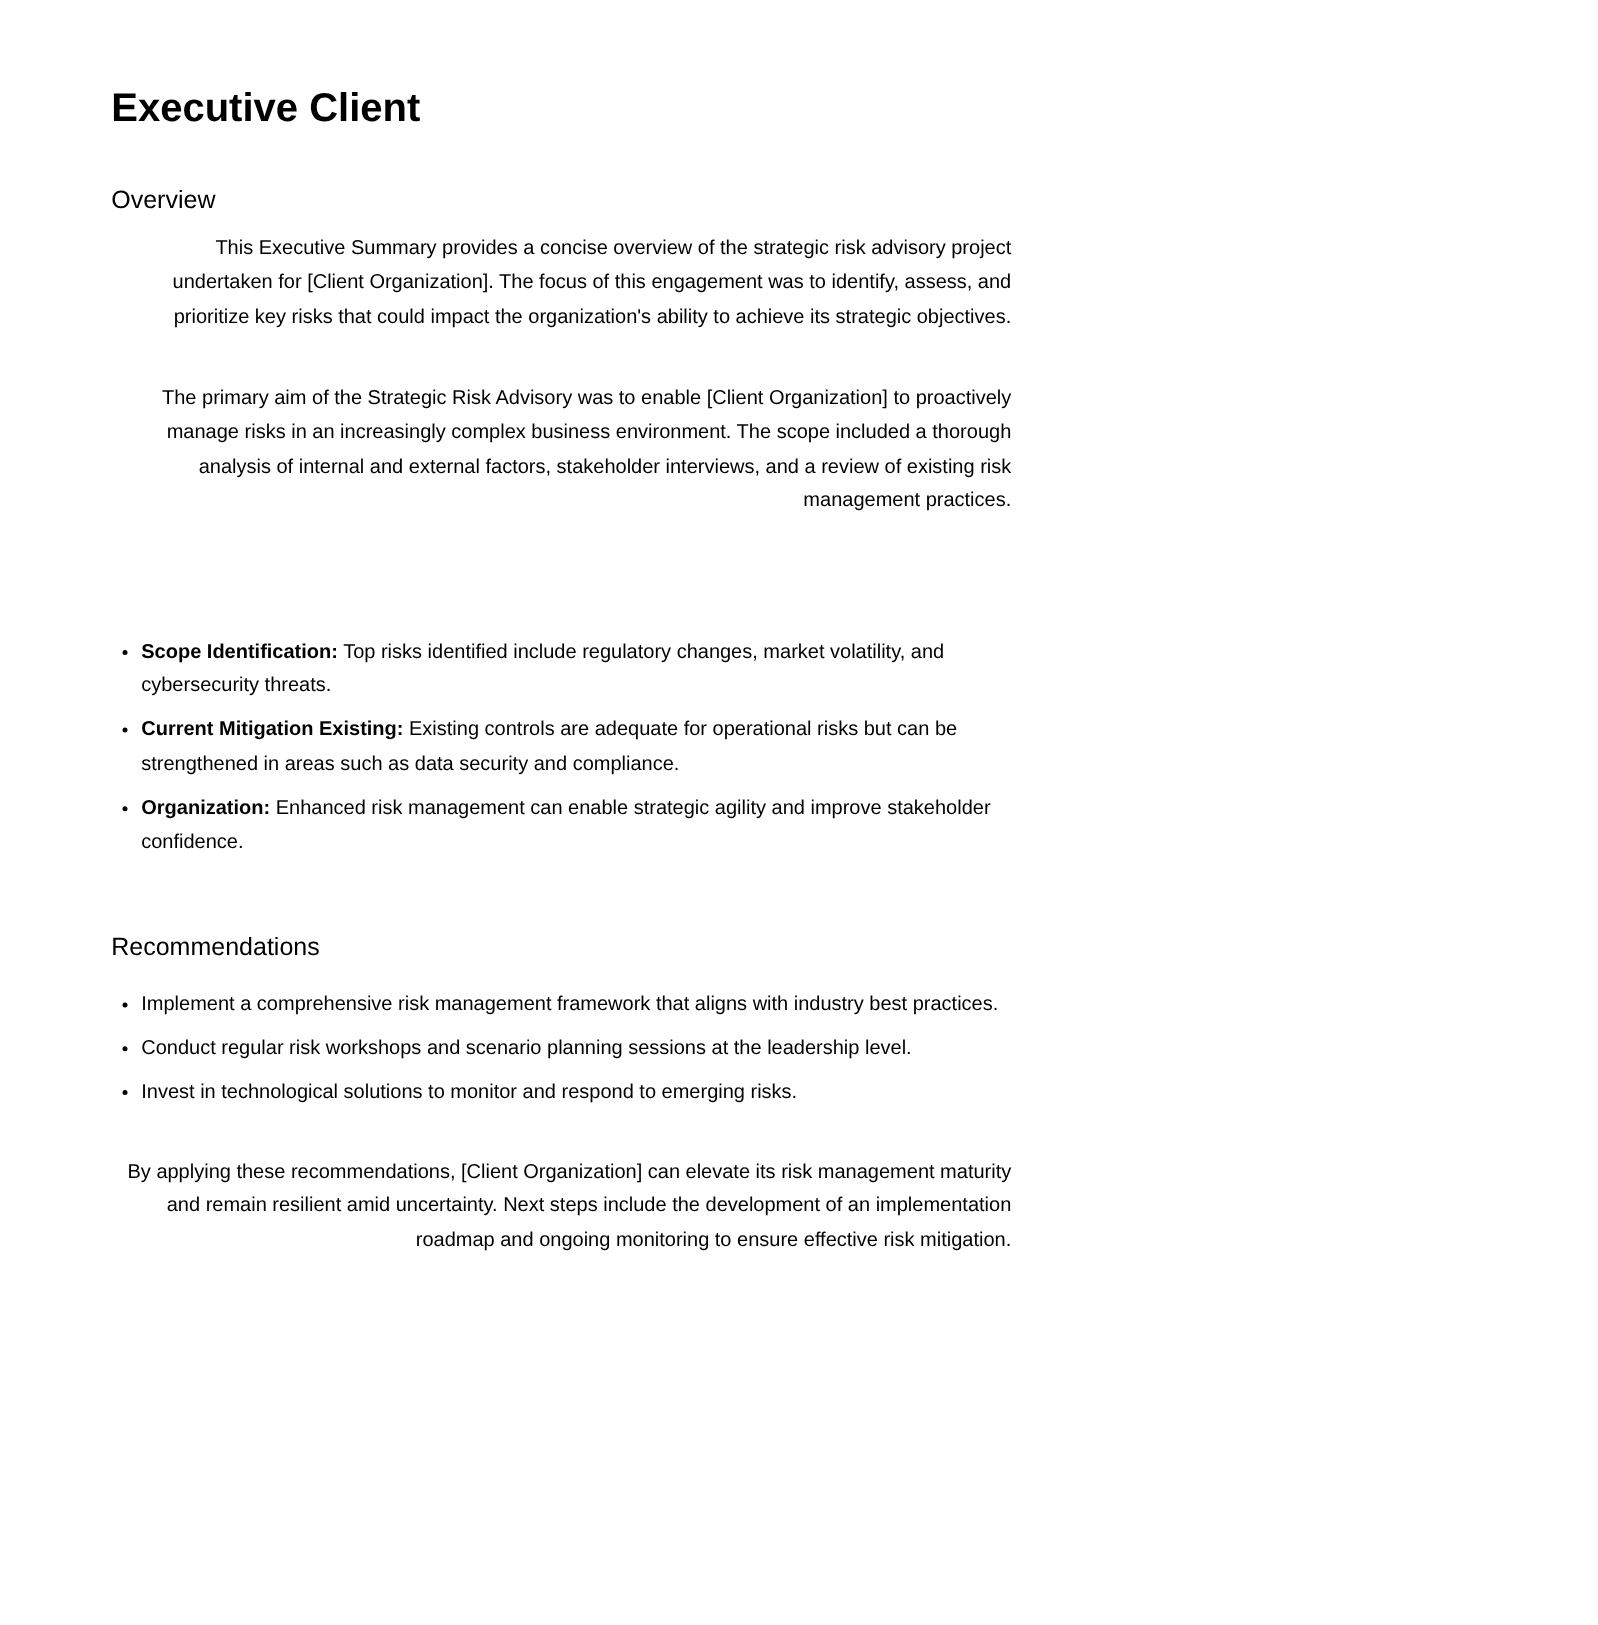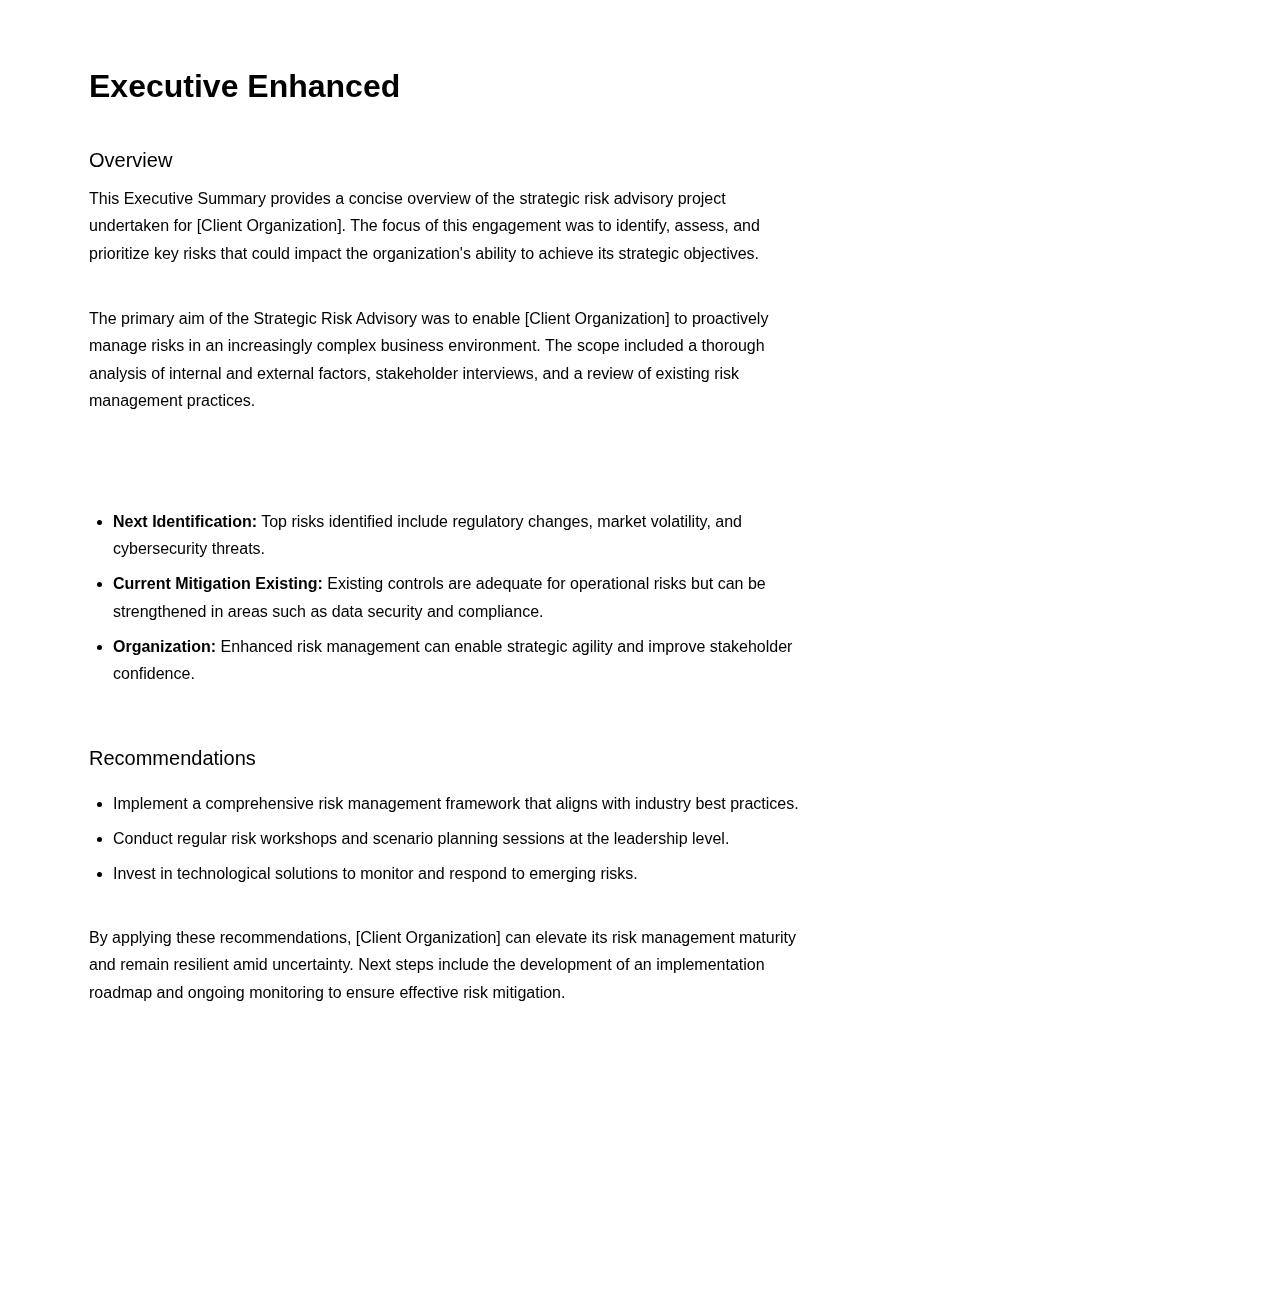--- a/index.html
+++ b/index.html
@@ -39,20 +39,21 @@
     h2 {
       font-size: 20px;
       font-weight: normal;
       margin: 0 0 13px 0;
       line-height: 23px;
     }
     p {
       font-size: 16px;
       line-height: 27.4px;
       margin: 0;
+      text-align: right;
     }
     ul {
       margin: 0;
       padding: 0 0 0 24px;
       list-style: disc;
     }
     li {
       font-size: 16px;
       line-height: 27.4px;
       margin: 0 0 7.6px 0;
@@ -63,34 +64,34 @@
     #sec-findings { top: 488px; }
     #sec-findings ul, #sec-recs ul { margin-top: 20px; }
     #sec-recs { top: 747px; }
     #sec-conclusion { top: 924px; }
   </style>
 </head>
 <body>
 
 <div class="page">
 
-  <h1>Executive Enhanced</h1>
+  <h1>Executive Client</h1>
 
   <div class="section" id="sec-overview">
     <h2>Overview</h2>
     <p>This Executive Summary provides a concise overview of the strategic risk advisory project undertaken for [Client Organization]. The focus of this engagement was to identify, assess, and prioritize key risks that could impact the organization's ability to achieve its strategic objectives.</p>
   </div>
 
   <div class="section" id="sec-purpose">
     <p>The primary aim of the Strategic Risk Advisory was to enable [Client Organization] to proactively manage risks in an increasingly complex business environment. The scope included a thorough analysis of internal and external factors, stakeholder interviews, and a review of existing risk management practices.</p>
   </div>
 
   <div class="section" id="sec-findings">
     <ul>
-      <li><strong>Next Identification:</strong><span> Top risks identified include regulatory changes, market volatility, and cybersecurity threats.</span></li>
+      <li><strong>Scope Identification:</strong><span> Top risks identified include regulatory changes, market volatility, and cybersecurity threats.</span></li>
       <li><strong>Current Mitigation Existing:</strong><span> Existing controls are adequate for operational risks but can be strengthened in areas such as data security and compliance.</span></li>
       <li><strong>Organization:</strong><span> Enhanced risk management can enable strategic agility and improve stakeholder confidence.</span></li>
     </ul>
   </div>
 
   <div class="section" id="sec-recs">
     <h2>Recommendations</h2>
     <ul>
       <li>Implement a comprehensive risk management framework that aligns with industry best practices.</li>
       <li>Conduct regular risk workshops and scenario planning sessions at the leadership level.</li>

